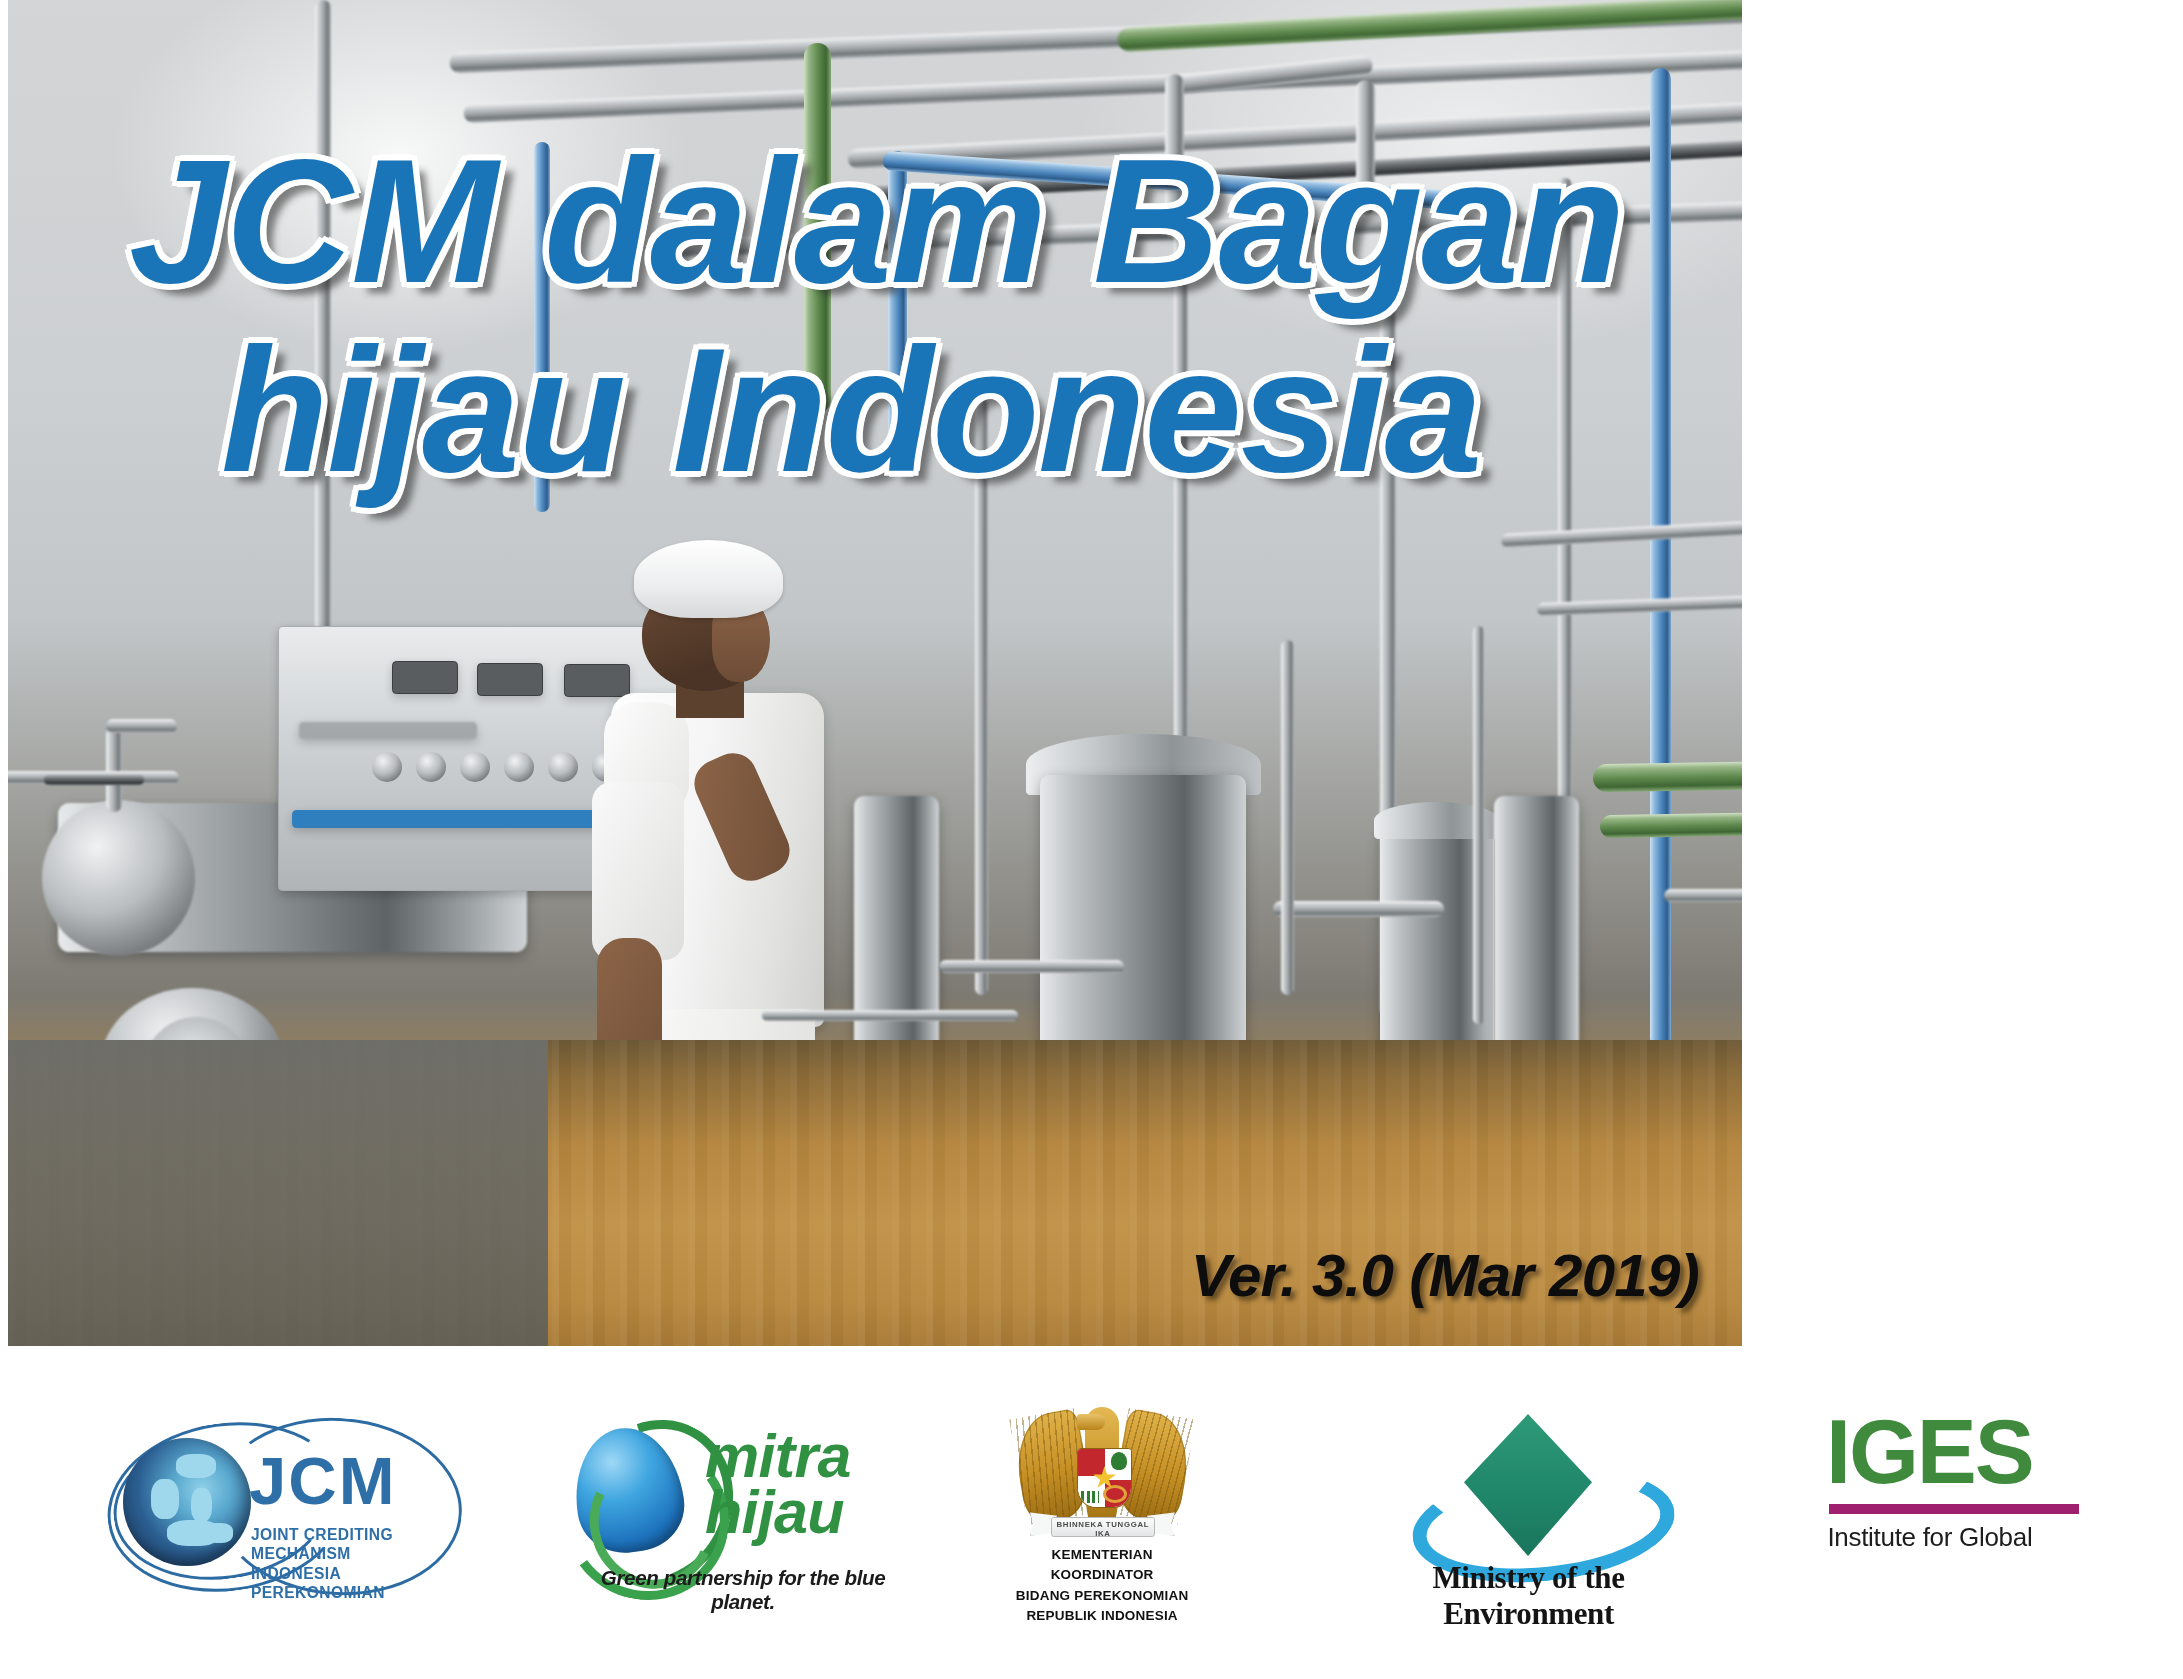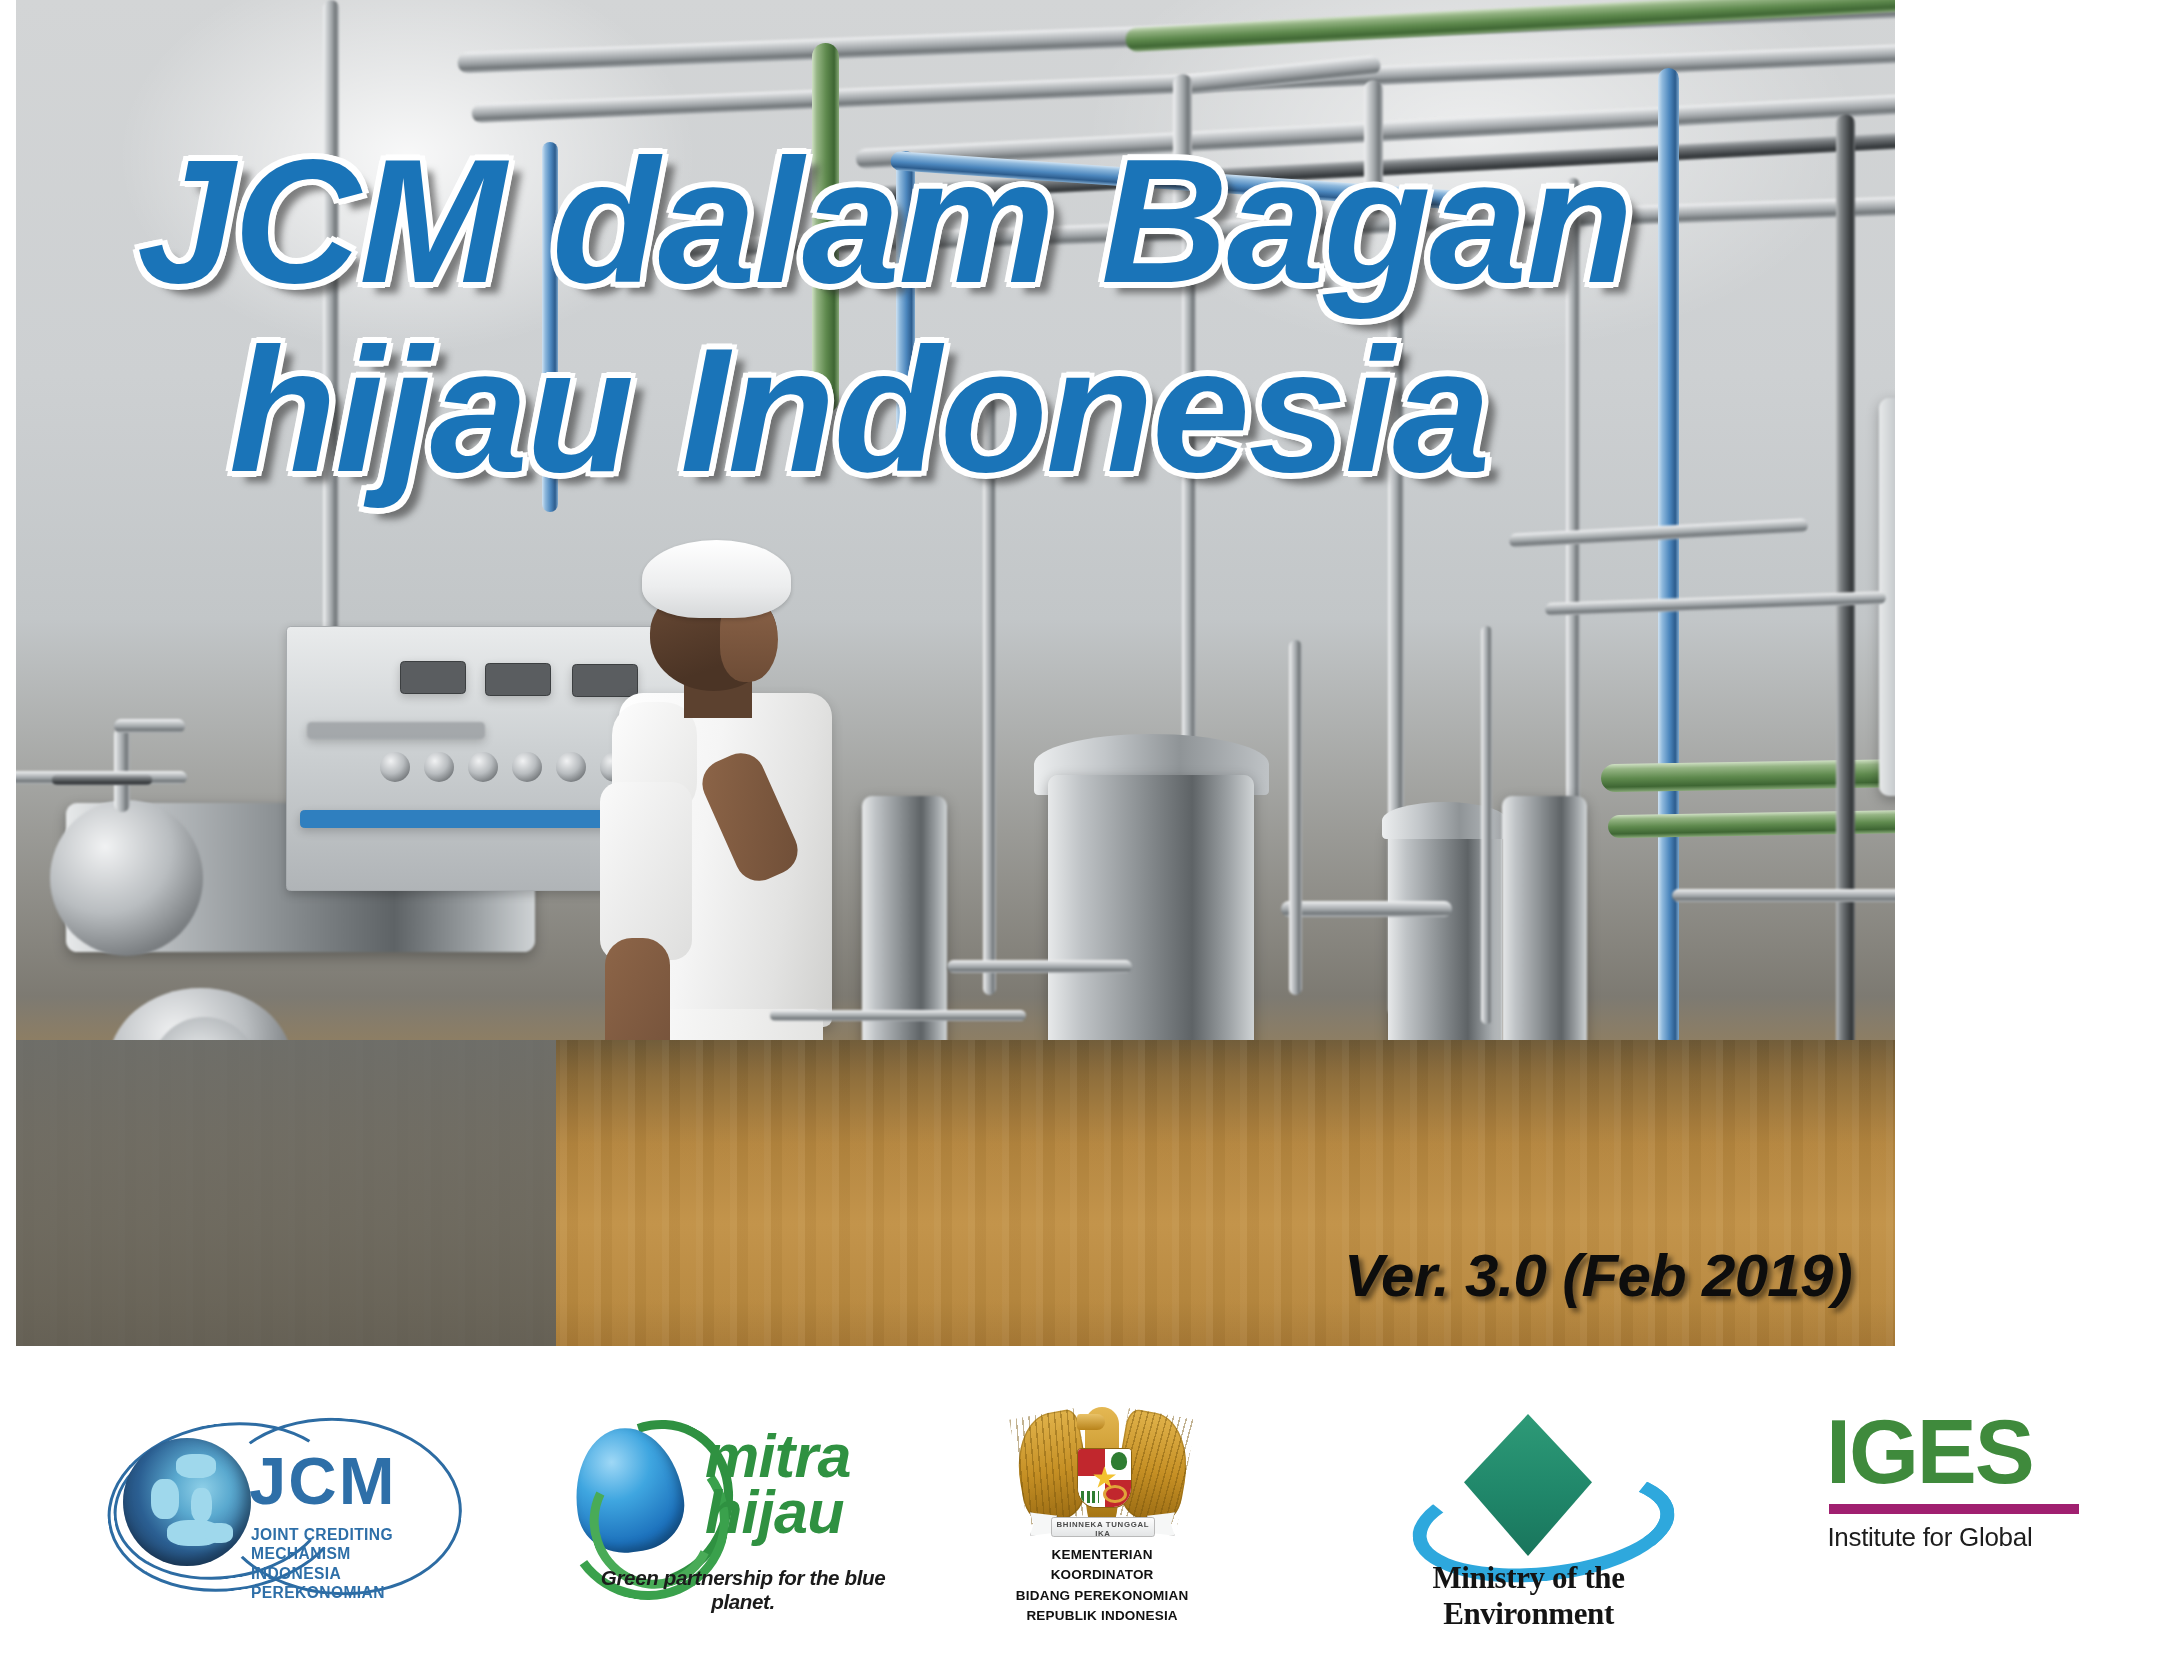--- a/index.html
+++ b/index.html
@@ -1,21 +1,21 @@
 <!DOCTYPE html>
 <html style="font-size:11.4px"><head>
 <meta charset="utf-8">
 <style>
   html,body{margin:0;padding:0;background:#fff;}
   body{width:2183px;height:1680px;font-family:"Liberation Sans",sans-serif;overflow:hidden;}
 
   .page{position:relative;width:2183px;height:1680px;background:#ffffff;}
 
   
-  .hero{position:absolute;left:16px;top:0;width:1879px;height:1346px;overflow:hidden;background:#cfd2d4;}
+  .hero{position:absolute;left:8px;top:0;width:1734px;height:1346px;overflow:hidden;background:#cfd2d4;}
 
   
   .wall{position:absolute;inset:0;
     background:
       linear-gradient(180deg,#d3d5d6 0%,#cdd0d2 28%,#c2c6c8 46%,#9a9a96 62%,#7d7a72 74%,#b8893f 86%,#c08f44 100%);}
   
   .glow-a{position:absolute;left:100px;top:-43px;width:583px;height:398px;border-radius:50%;
     background:radial-gradient(ellipse at 50% 50%,rgba(255,255,255,.85),rgba(255,255,255,0) 70%);}
   .glow-b{position:absolute;left:1066px;top:-85px;width:782px;height:441px;border-radius:50%;
     background:radial-gradient(ellipse at 50% 50%,rgba(255,255,255,.6),rgba(255,255,255,0) 70%);}
@@ -293,21 +293,21 @@
 
     <div class="floor"></div>
     <div class="floor-gloss"></div>
     <div class="floor-left"></div>
 
     <div class="title-wrap">
       <div class="title-line title-1">JCM dalam Bagan</div>
       <div class="title-line title-2">hijau Indonesia</div>
     </div>
 
-    <div class="version">Ver. 3.0 (Feb 2019)</div>
+    <div class="version">Ver. 3.0 (Mar 2019)</div>
   </div>
 
   <div class="footer">
     <div class="logo-row">
 
       <div class="logo jcm">
         <div class="swoosh sw1"></div>
         <div class="swoosh sw2"></div>
         <div class="swoosh sw3"></div>
         <div class="globe">

